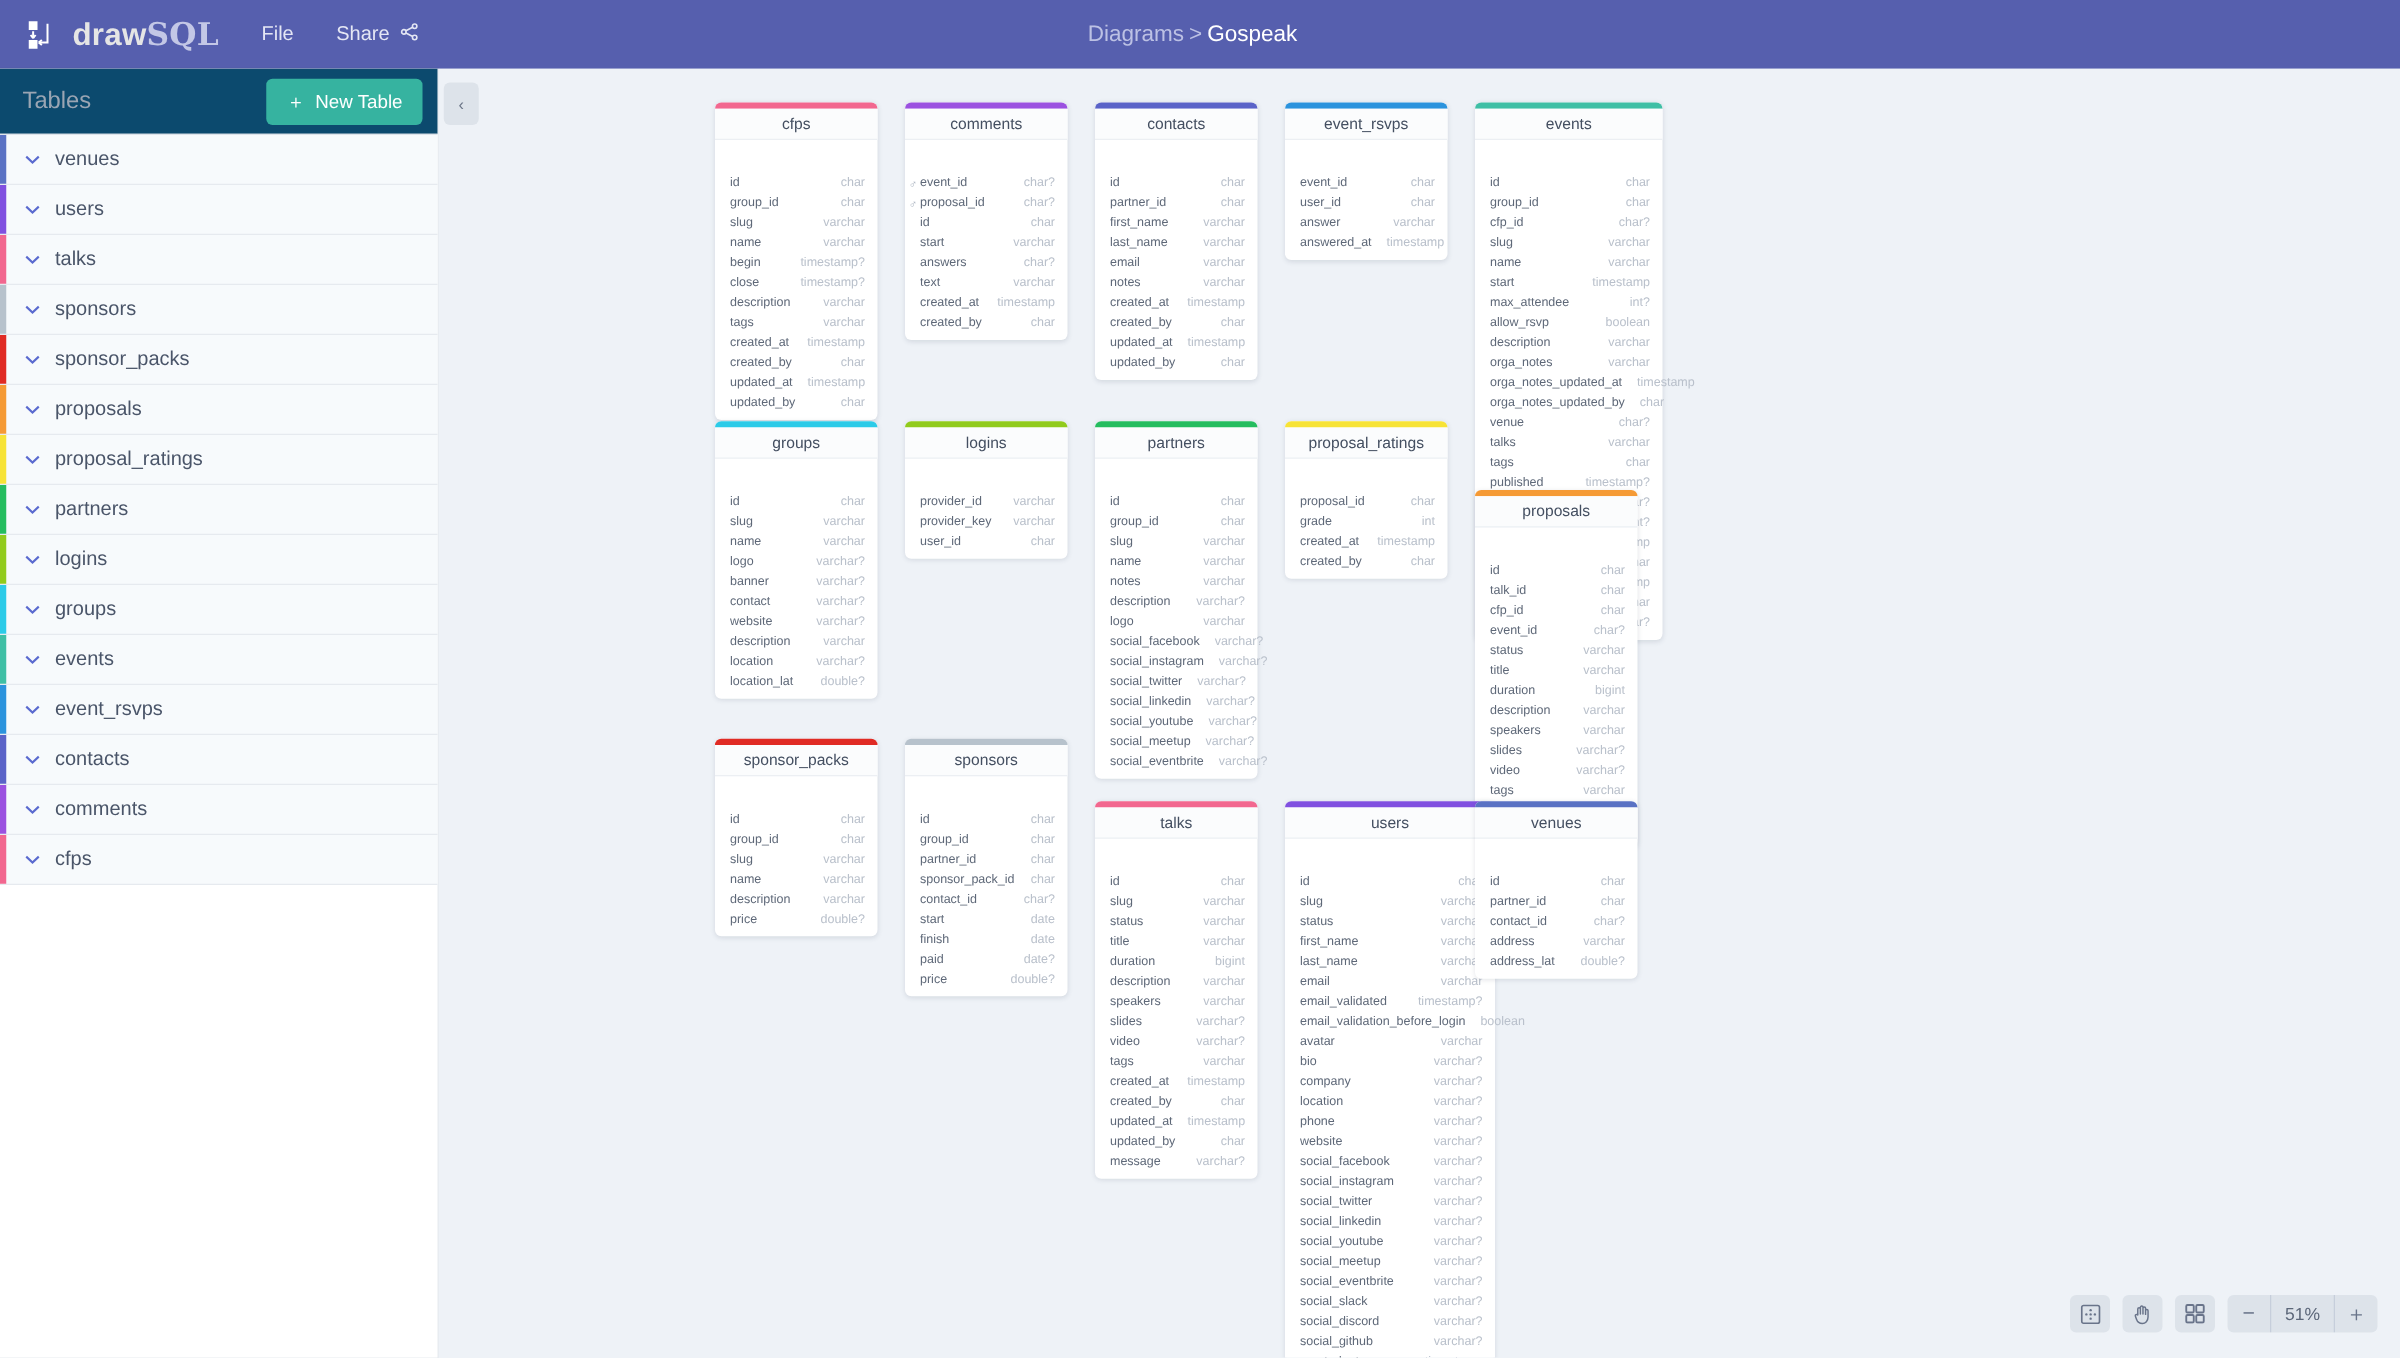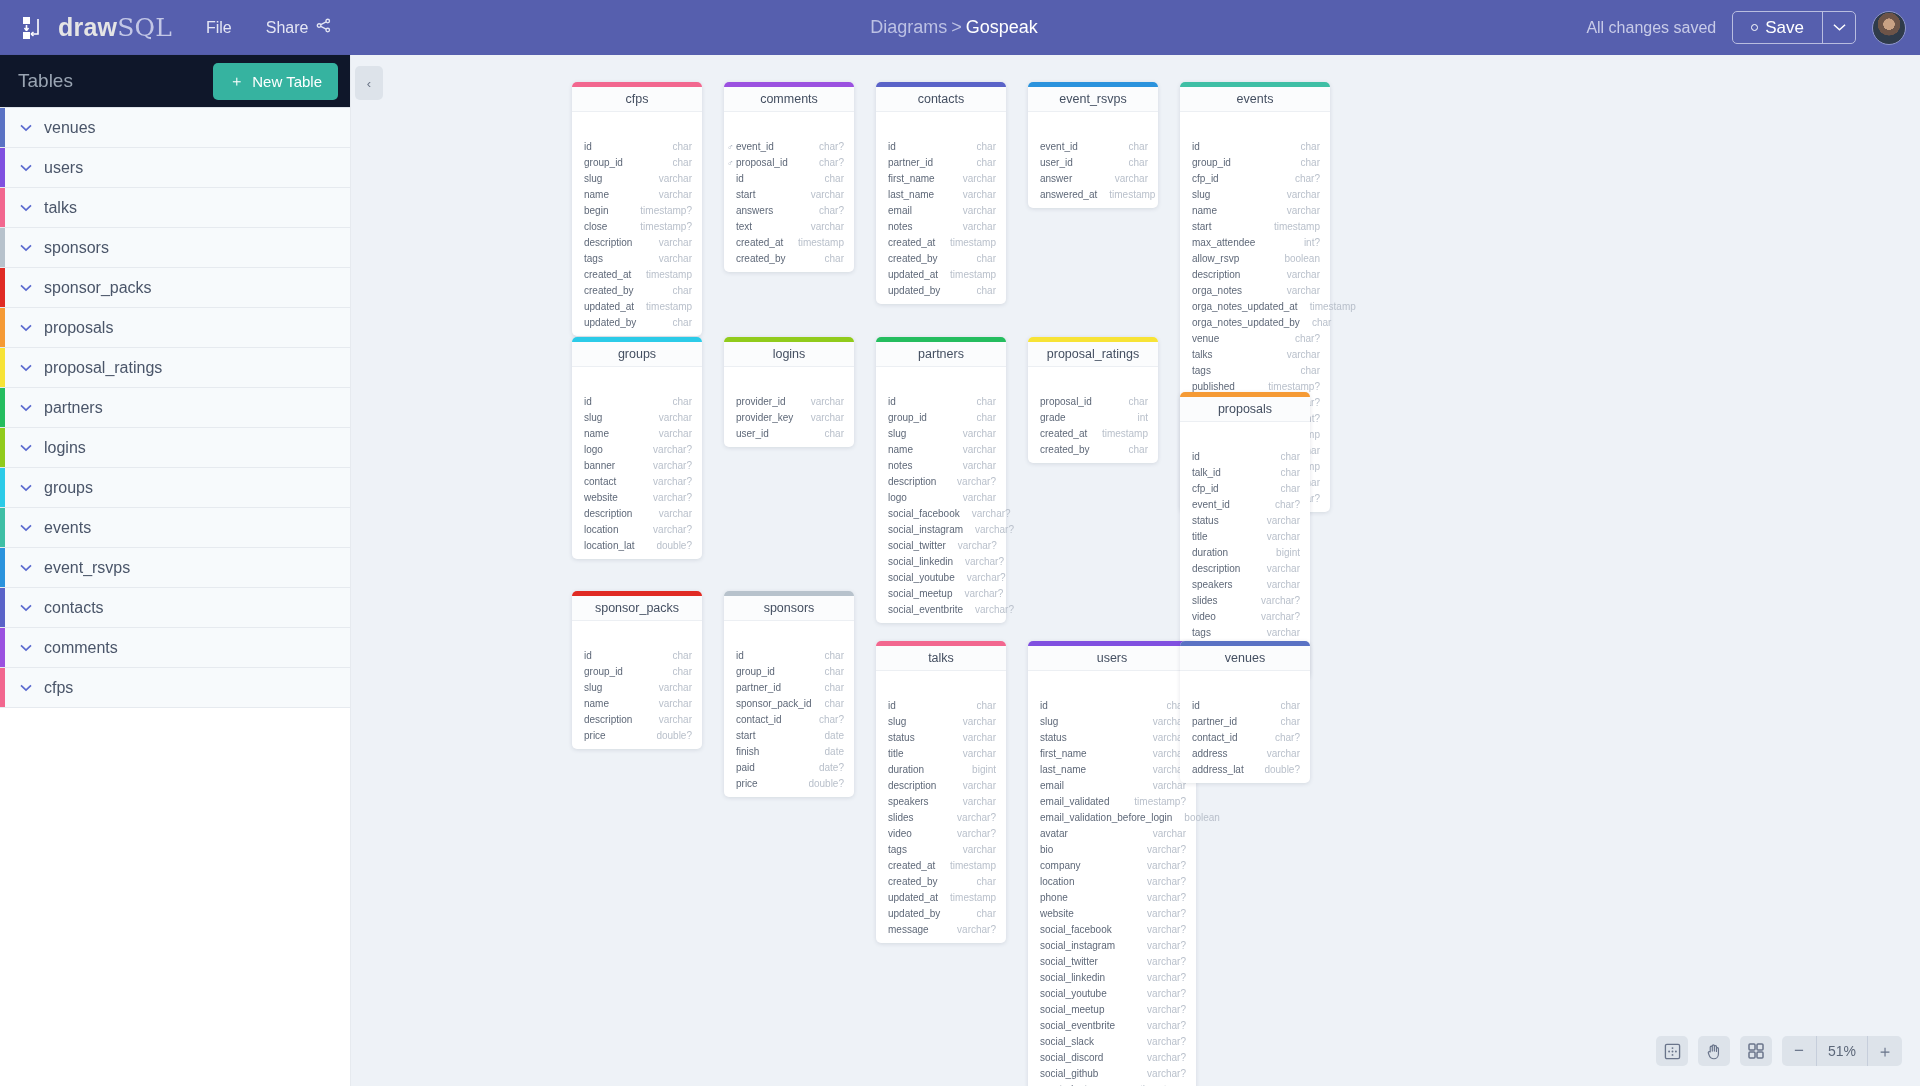--- a/index.html
+++ b/index.html
@@ -15,21 +15,21 @@
     position: absolute; top: 0; left: 0; width: 1920px; height: 55px;
     background: #565fae;
     display: flex; align-items: center;
   }
   #logo-mark { margin-left: 18px; width: 30px; height: 30px; position: relative; }
   #logo-mark svg { display: block; }
   #brand {
     margin-left: 10px; font-size: 25px; letter-spacing: .2px;
   }
   #brand .b1 { color:#e5e5e5; font-weight: bold; font-family:Liberation Sans, sans-serif;}
-  #brand .b2 { color:#c3c7e6; font-weight: normal; font-family:"DejaVu Serif", serif;}
+  #brand .b2 { color:#c3c7e6; font-weight: bold; font-family:"DejaVu Serif", serif;}
   .menu-item {
     color: #e4e6f4; font-size: 16px; margin-left: 34px; cursor: pointer;
     display: flex; align-items: center; gap: 8px;
   }
   #title-wrap {
     position: absolute; left: 0; width: 1908px; text-align: center;
     font-size: 18px; pointer-events: none;
   }
   #title-wrap .crumb { color: #bcc1e4; }
   #title-wrap .crumb-sep { color: #bcc1e4; margin: 0 4px; }
@@ -59,21 +59,21 @@
   }
 
   
   #sidebar {
     position: absolute; top: 55px; left: 0; width: 350px; height: 1031px;
     background: #ffffff; z-index: 20;
     box-shadow: 0 0 0 1px rgba(0,0,0,.03);
   }
   #sidebar-head {
     height: 52px; display: flex; align-items: center; justify-content: space-between;
-    padding: 0 12px 0 18px; background:#0f172a;
+    padding: 0 12px 0 18px; background:#0c4a6e;
   }
   #tables-label { color: #9aa5b3; font-size: 19px; }
   #new-table-button {
     background: #36b3a0; color: #fff; border-radius: 5px; font-size: 15px;
     padding: 9px 16px; display: flex; align-items: center; gap: 8px; cursor: pointer;
     white-space: nowrap;
   }
   #sidebar-list { border-top: 1px solid #dfe4ea; }
   .side-row {
     height: 40px; display: flex; align-items: center;
@@ -164,35 +164,20 @@
         <circle cx="3.3" cy="8" r="1.9" fill="none" stroke="#e4e6f4" stroke-width="1.4"></circle>
         <path d="M5.1 7 L10.8 4.1 M5.1 9 L10.8 11.9" stroke="#e4e6f4" stroke-width="1.4" fill="none"></path>
       </svg>
     </span>
   </div>
 
   <div id="title-wrap">
     <span class="crumb">Diagrams</span><span class="crumb-sep">&gt;</span><span class="current">Gospeak</span>
   </div>
 
-  <div id="top-right">
-    <div id="saved-status">All changes saved</div>
-    <div id="save-group">
-      <div id="save-button">
-        <span id="save-dot"></span>
-        <span>Save</span>
-      </div>
-      <div id="save-caret">
-        <svg width="13" height="9" viewBox="0 0 14 9">
-            <path d="M1 1.6 L7 7 L13 1.6" fill="none" stroke="#fff" stroke-width="1.6"></path>
-          </svg>
-      </div>
-    </div>
-    <div id="avatar"></div>
-  </div>
 </div>
 
 <div id="sidebar">
   <div id="sidebar-head">
     <div id="tables-label">Tables</div>
     <div id="new-table-button">
       <span>＋</span>
       <span>New Table</span>
     </div>
   </div>

